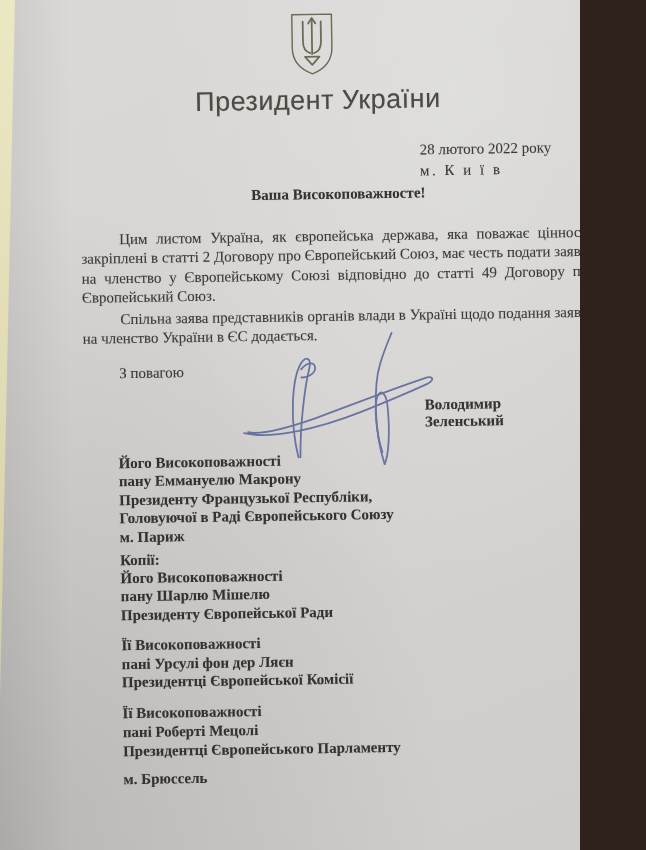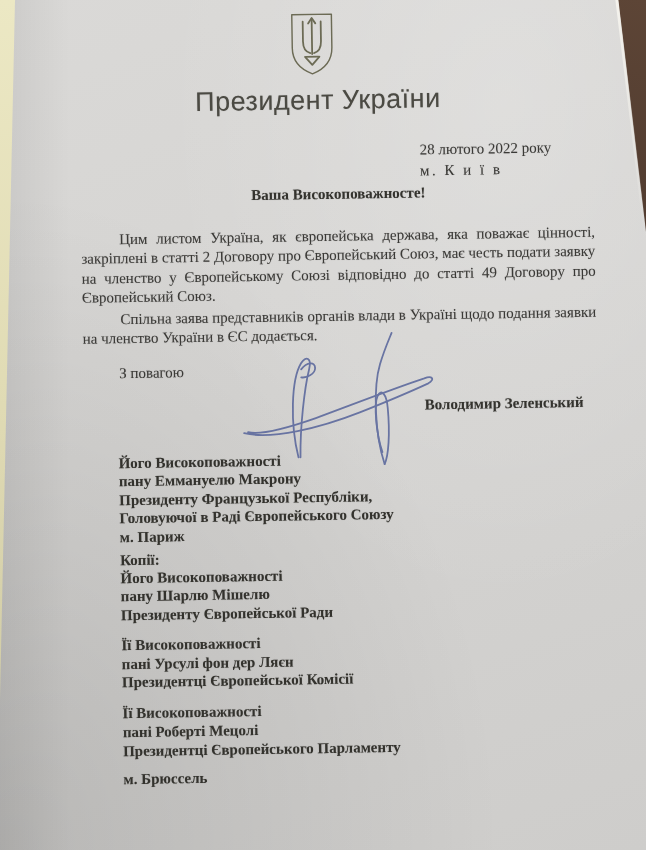--- a/index.html
+++ b/index.html
@@ -1,18 +1,18 @@
 <!DOCTYPE html>
 <html><head>
 <meta charset="utf-8">
 <style>
   html,body{margin:0;padding:0;}
   body{width:646px;height:850px;overflow:hidden;background:#2f211b;
        font-family:"Liberation Serif", serif;}
-  .stage{position:relative;width:646px;height:850px;overflow:hidden;}
+  .stage{position:relative;width:580px;height:850px;overflow:hidden;}
 
   
   .wood{position:absolute;inset:0;
         background:linear-gradient(200deg,#5d4536 0%,#46332a 40%,#2c1e18 100%);}
 
   
   .undersheet{position:absolute;left:0;top:0;width:32px;height:740px;
         background:linear-gradient(180deg,#ece8c4 0%,#e0dbb4 55%,#cfcaa4 100%);}
 
   

